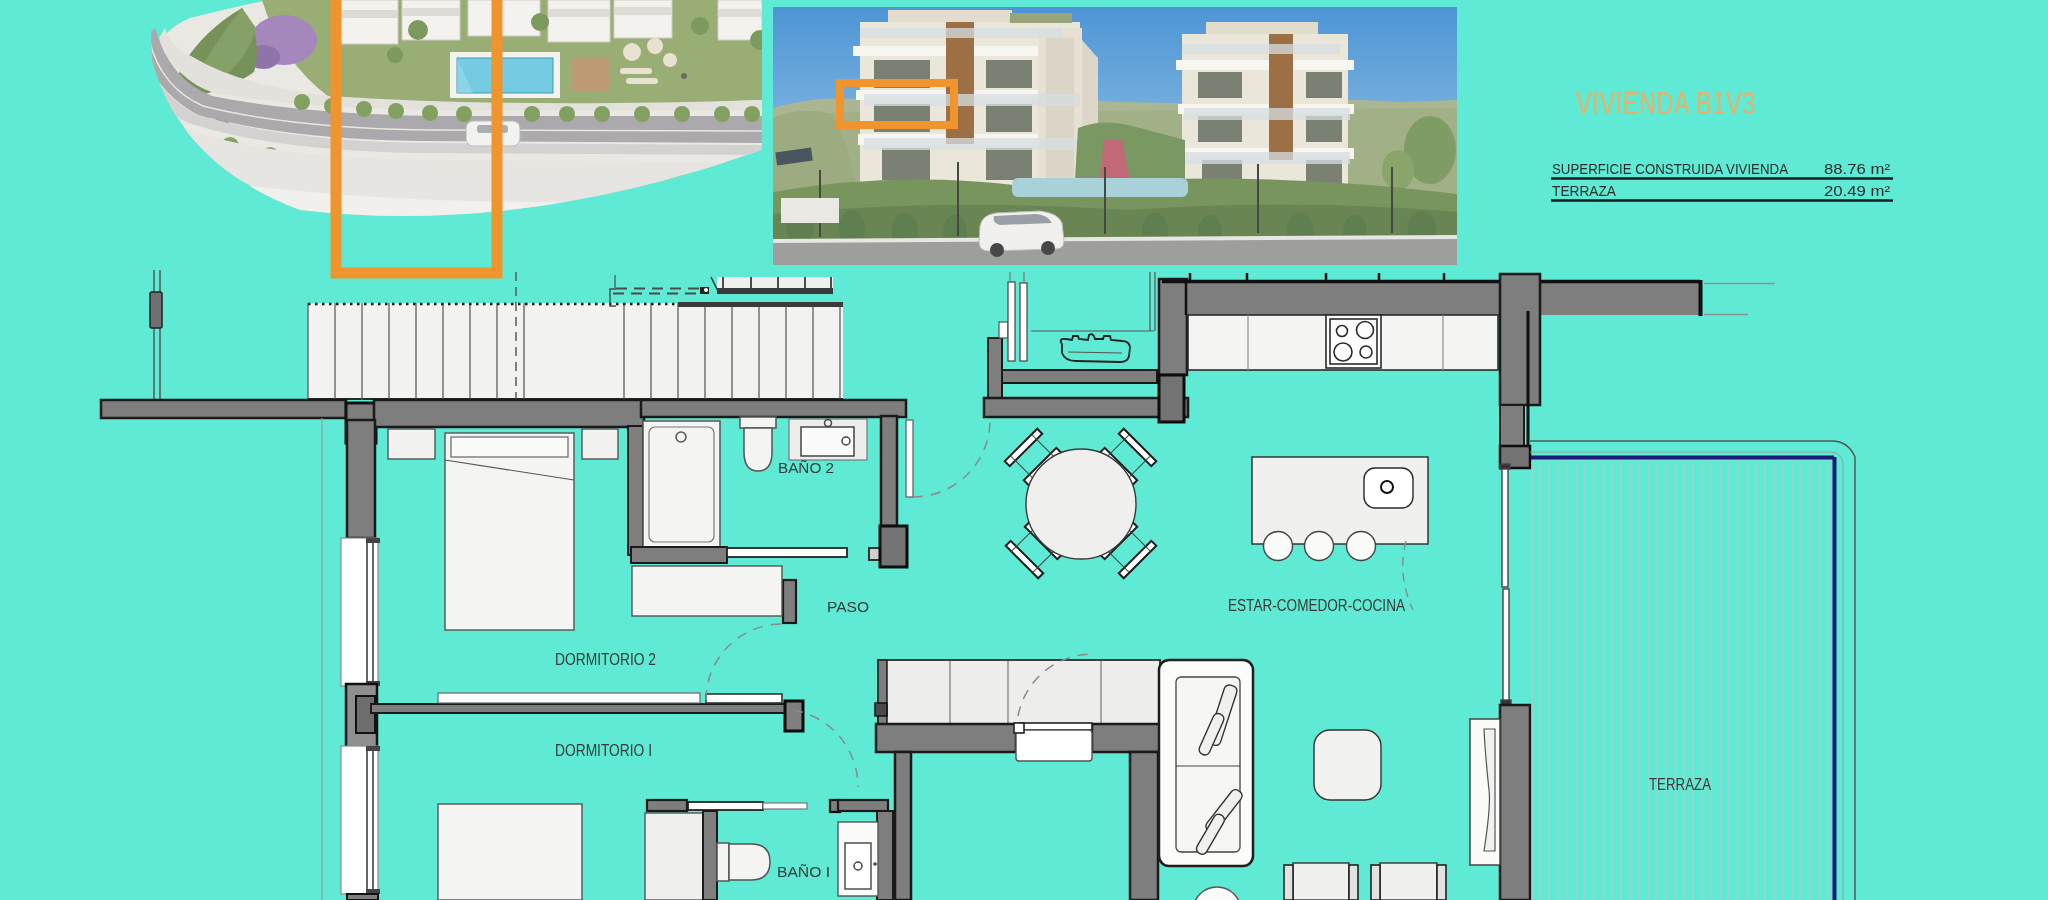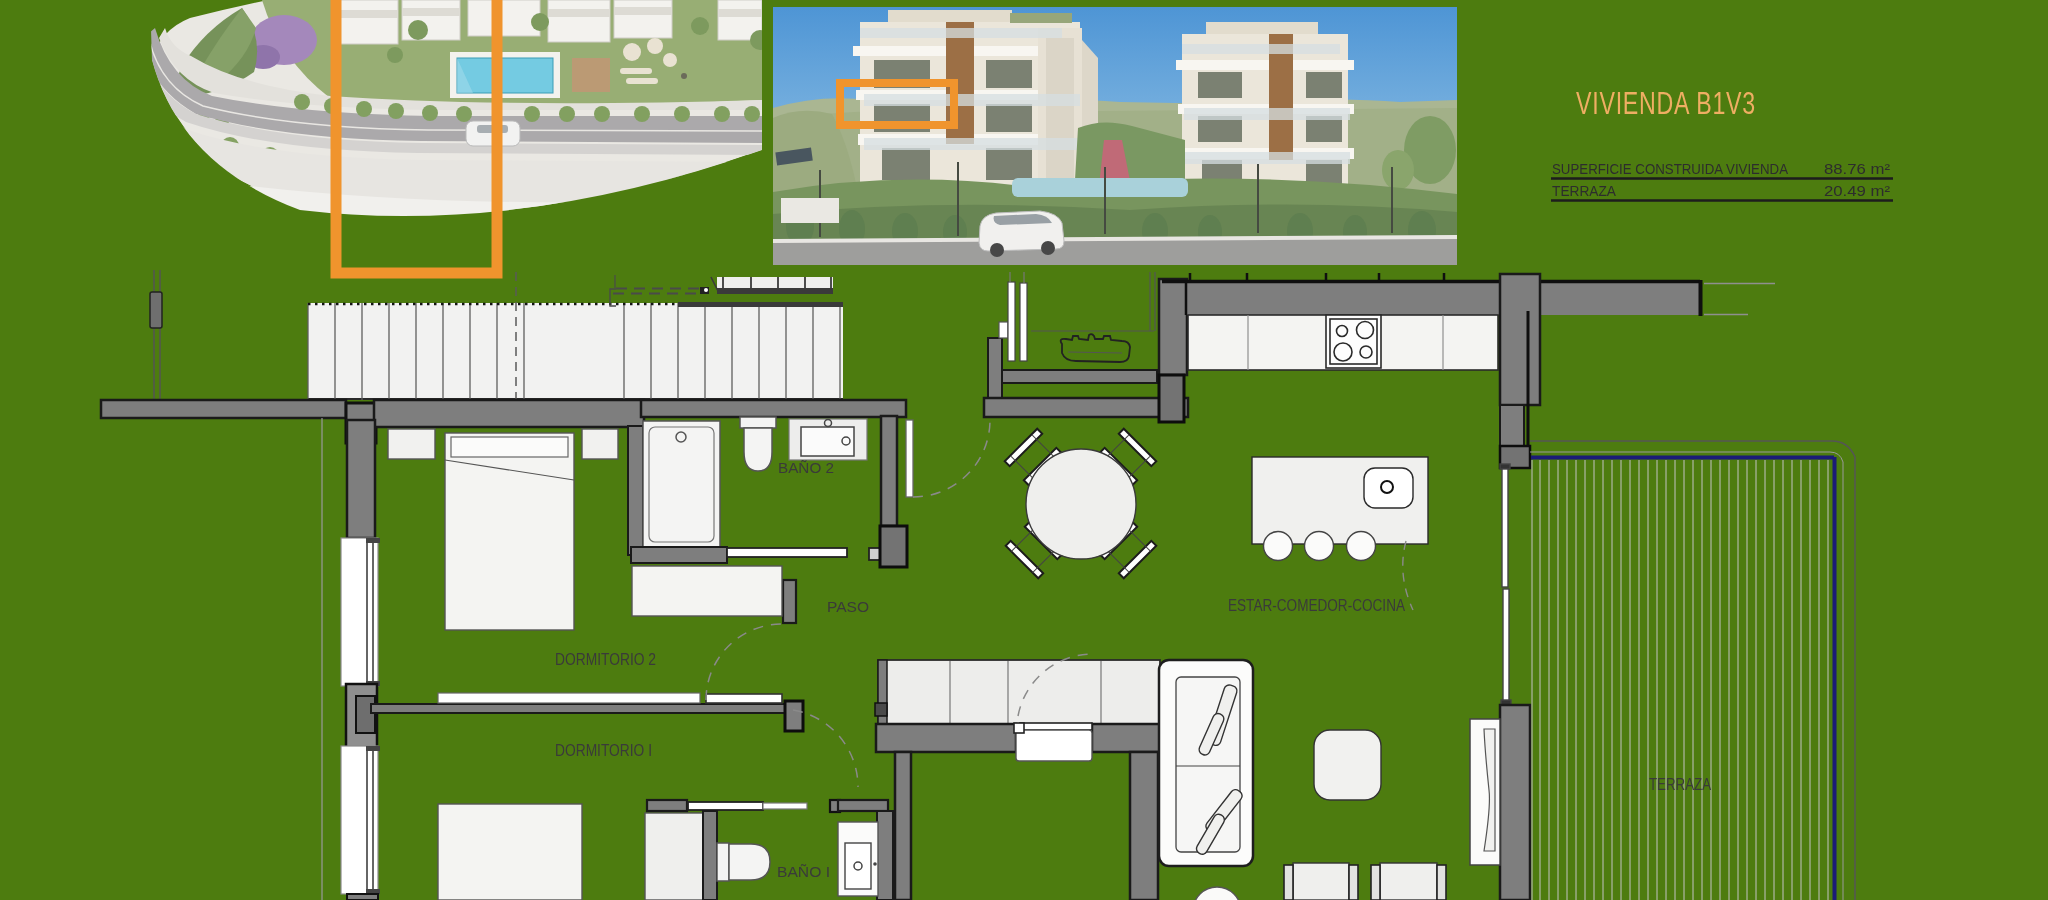--- a/index.html
+++ b/index.html
@@ -1,16 +1,16 @@
 <!DOCTYPE html>
 <html><head>
 <meta charset="utf-8">
 <style>
   html,body{margin:0;padding:0;background:#fff;} 
-  #page{position:relative;width:2048px;height:900px;background:#4d7c0f;overflow:hidden;
+  #page{position:relative;width:2048px;height:900px;background:#5eead4;overflow:hidden;
         font-family:"Liberation Sans", sans-serif;}
   svg{position:absolute;left:0;top:0;}
   text{font-family:"Liberation Sans", sans-serif;}
 </style>
 </head>
 <body>
 <div id="page">
 <svg width="2048" height="900" viewBox="0 0 2048 900">
 <defs>
   <linearGradient id="sky" x1="0" y1="0" x2="0" y2="1">

